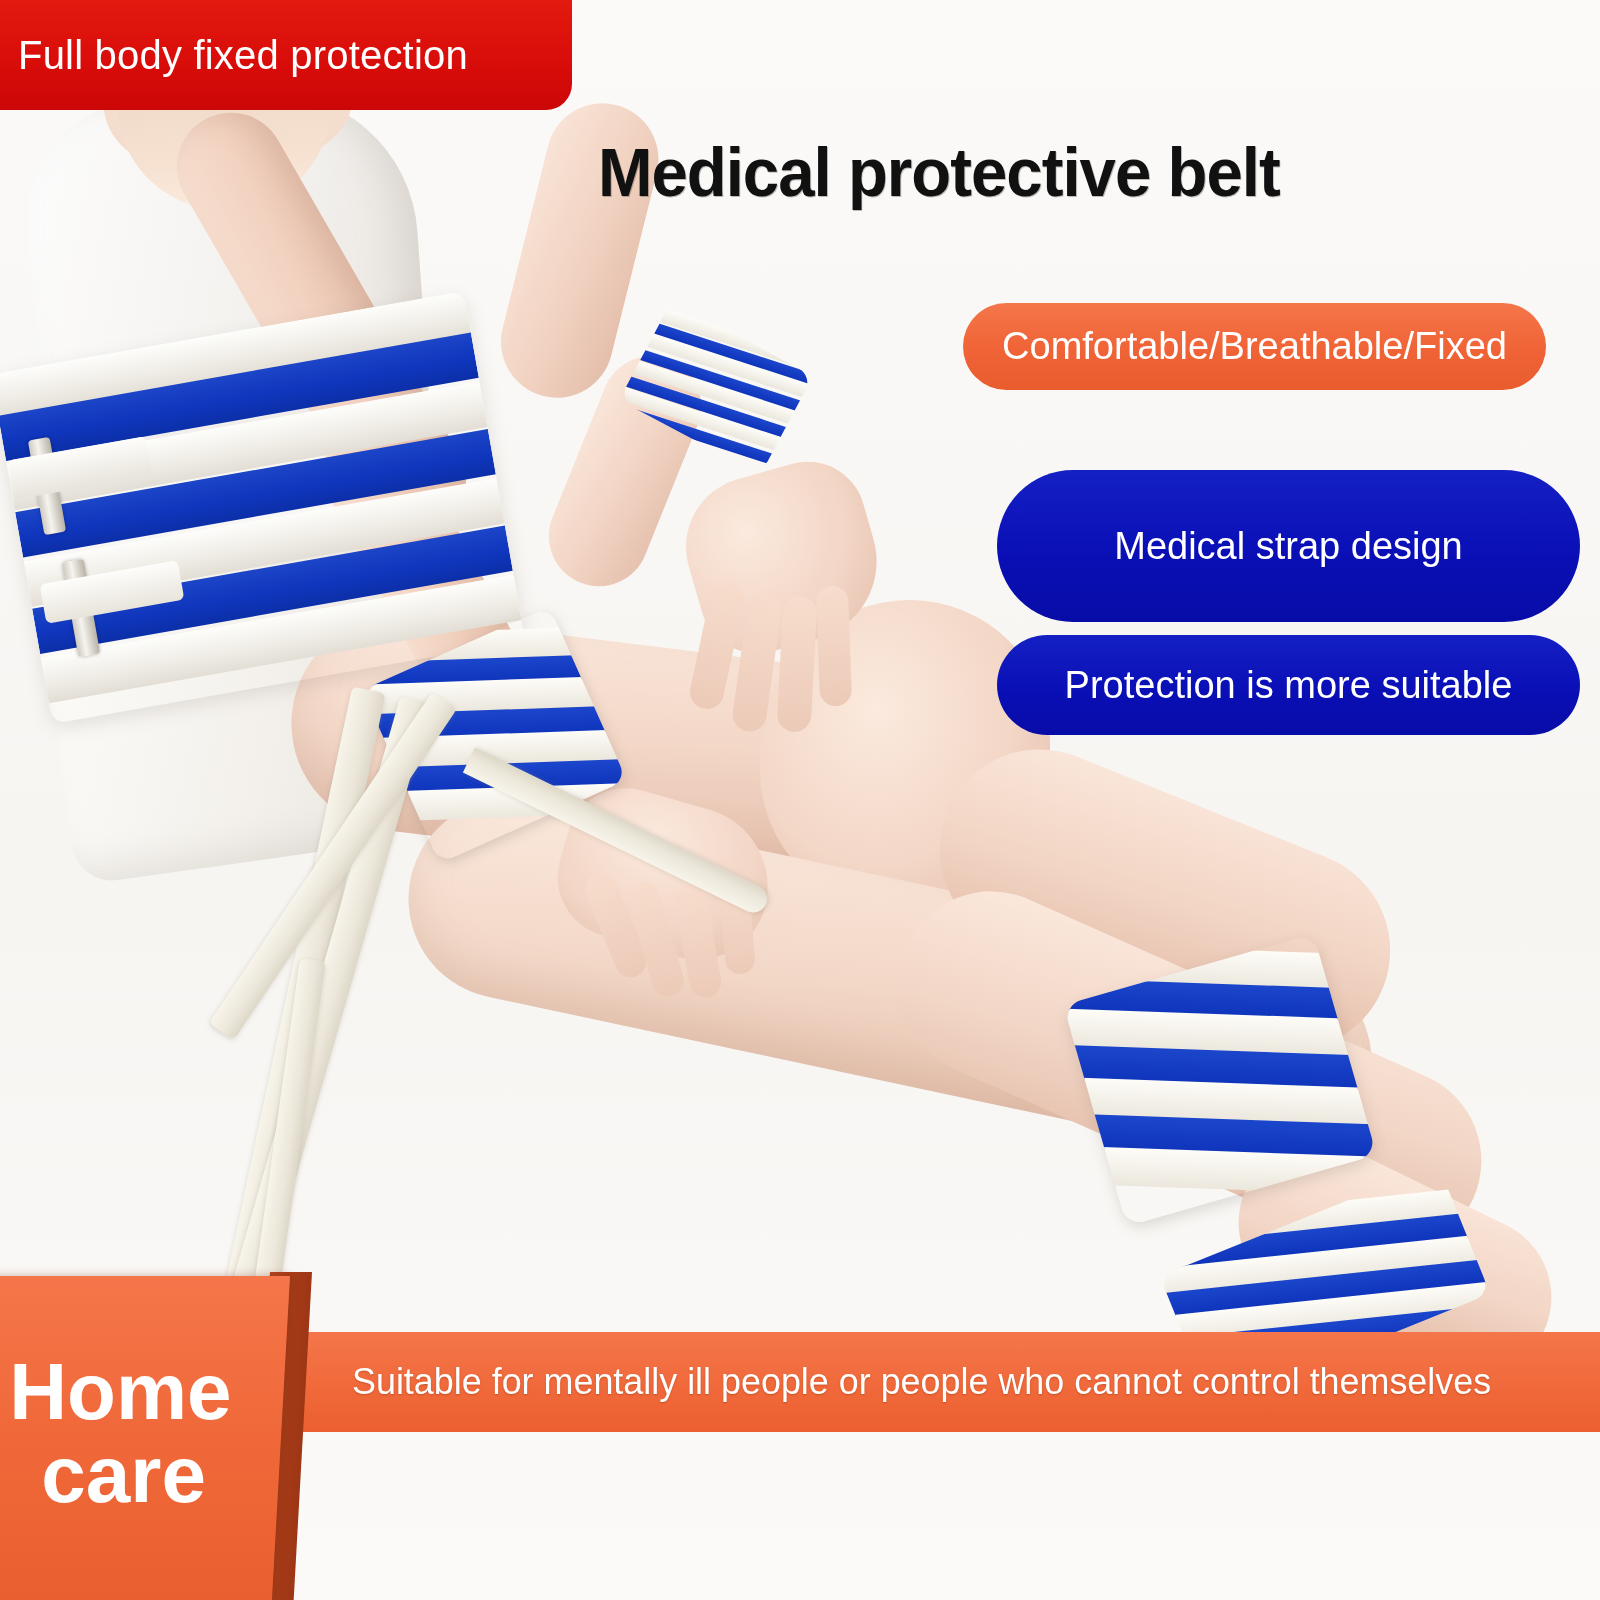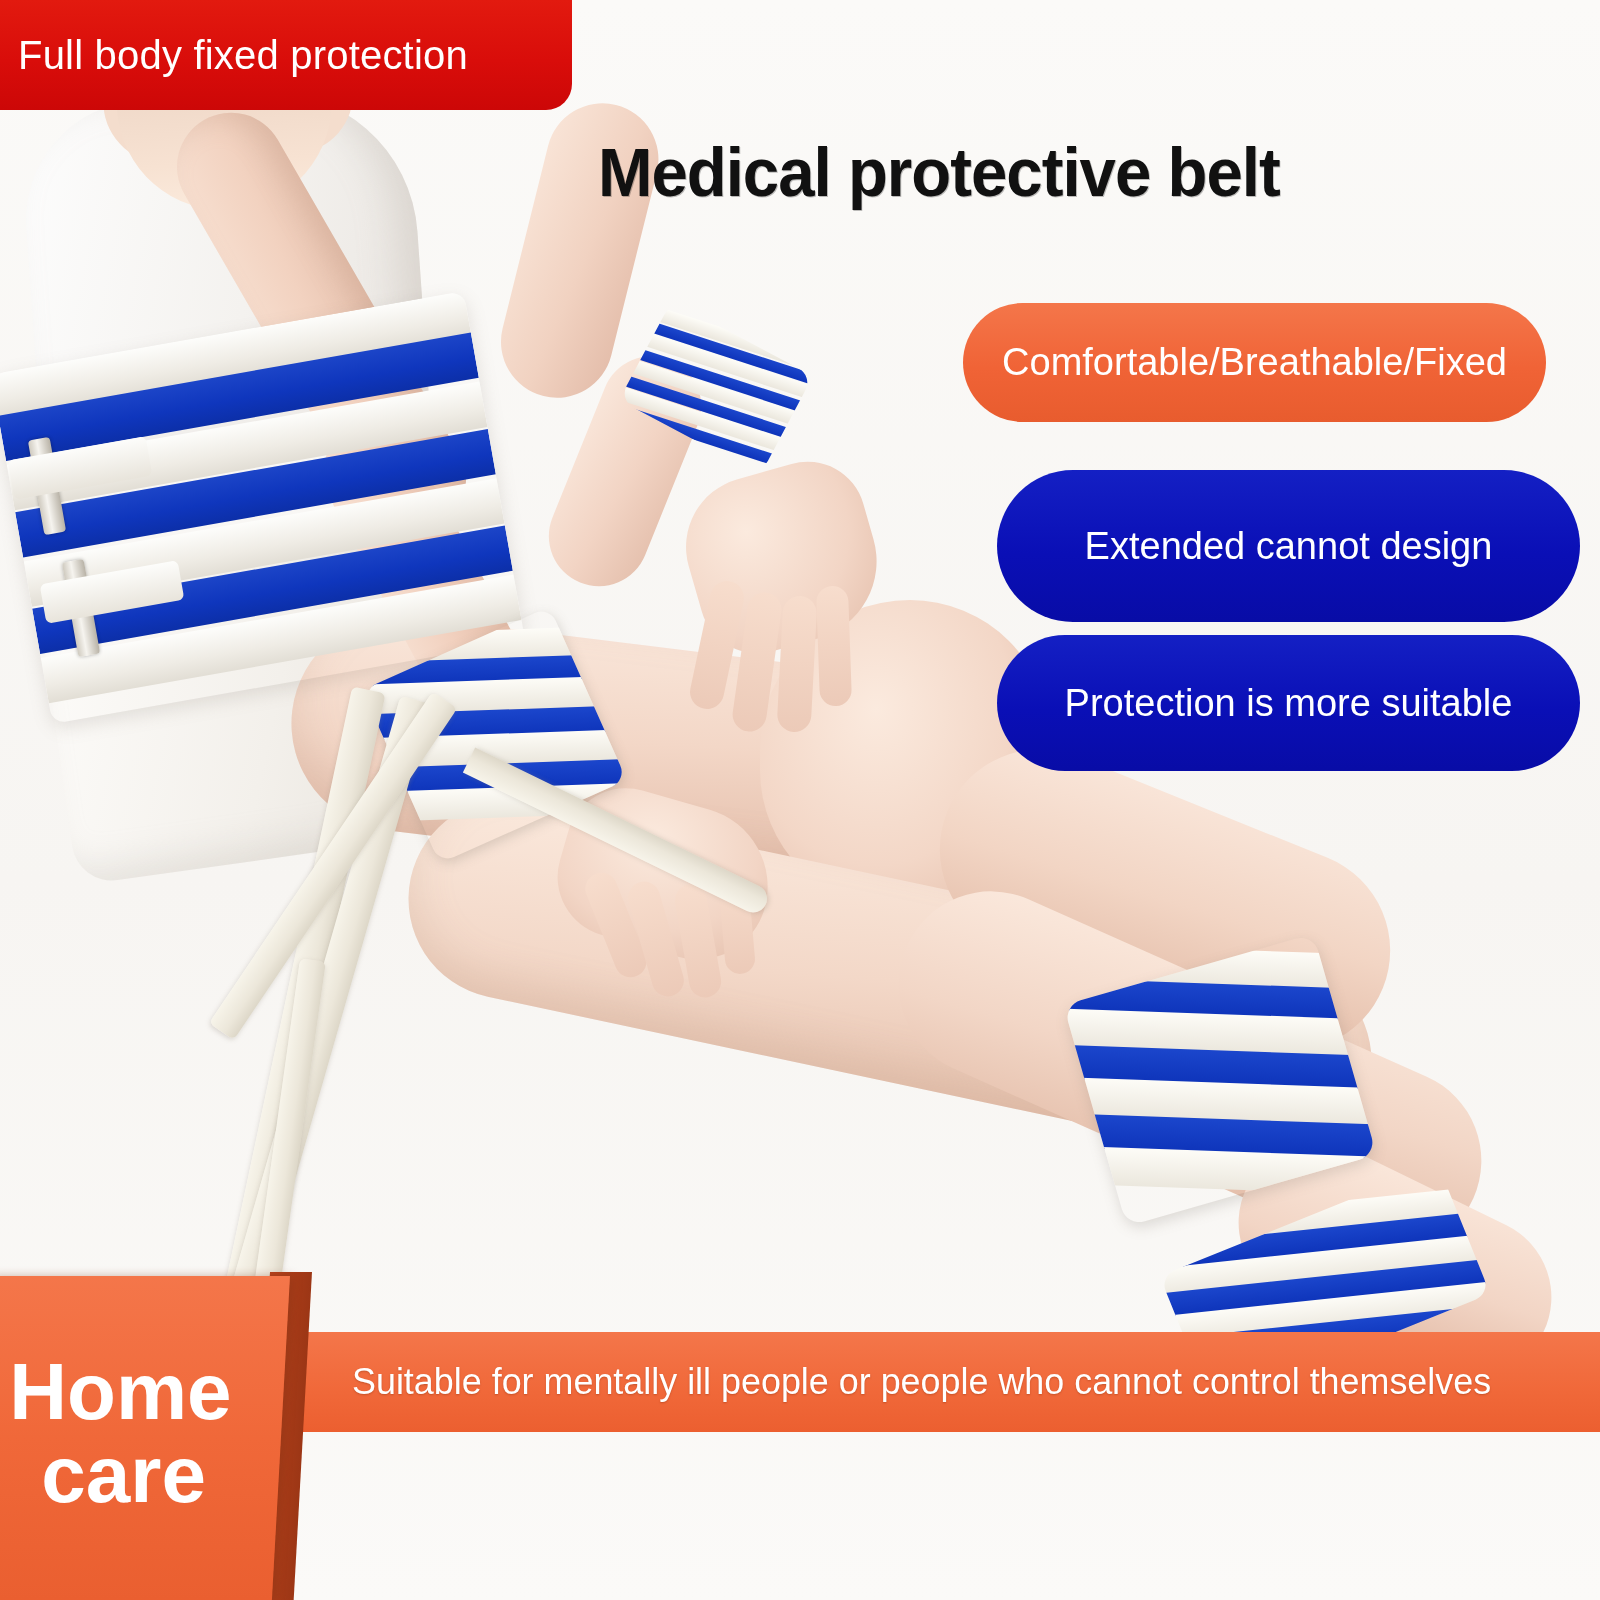--- a/index.html
+++ b/index.html
@@ -127,27 +127,27 @@
         padding-left:32px;box-sizing:border-box;z-index:20;}
   .red-banner span{color:#fff;font-size:40px;letter-spacing:.2px;}
 
   .title{position:absolute;left:598px;top:133px;z-index:20;
         font-size:68px;font-weight:bold;color:#111;
         letter-spacing:-1px;transform:scaleX(.96);transform-origin:left center;
         text-shadow:1px 1px 0 rgba(0,0,0,.25);white-space:nowrap;}
 
   .pill{position:absolute;z-index:20;border-radius:999px;display:flex;
         align-items:center;justify-content:center;color:#fff;}
-  .pill.orange{left:963px;top:303px;width:583px;height:119px;
+  .pill.orange{left:963px;top:303px;width:583px;height:87px;
         background:linear-gradient(180deg,#f4764a 0%,#f06336 55%,#e85c2e 100%);
         font-size:38px;}
   .pill.blue{background:linear-gradient(180deg,#1420c4 0%,#0a0fb6 55%,#080ca6 100%);
         font-size:38px;}
   .pill.b1{left:997px;top:470px;width:583px;height:152px;}
-  .pill.b2{left:997px;top:635px;width:583px;height:136px;}
+  .pill.b2{left:997px;top:635px;width:583px;height:100px;}
 
   
   .strip-orange{position:absolute;left:0;top:1332px;width:1600px;height:100px;
         background:linear-gradient(180deg,#f4764a 0%,#f06839 60%,#ec5f30 100%);z-index:18;}
   .strip-orange span{position:absolute;left:352px;top:50%;transform:translateY(-50%) scaleX(.97);
         transform-origin:left center;color:#fff;font-size:37px;white-space:nowrap;
         text-shadow:0 1px 2px rgba(120,40,10,.35);}
 
   .strip-blue{position:absolute;left:0;top:1432px;width:1600px;height:168px;
         background:linear-gradient(180deg,#151fc6 0%,#0a10b6 55%,#080ca4 100%);z-index:18;}
@@ -269,21 +269,21 @@
   <div class="red-banner">
     <span>Full body fixed protection</span>
   </div>
 
   <div class="title">Medical protective belt</div>
 
   <div class="pill orange">
     <span>Comfortable/Breathable/Fixed</span>
   </div>
   <div class="pill blue b1">
-    <span>Extended cannot design</span>
+    <span>Medical strap design</span>
   </div>
   <div class="pill blue b2">
     <span>Protection is more suitable</span>
   </div>
 
   <div class="strip-orange">
     <span>Suitable for mentally ill people or people who cannot control themselves</span>
   </div>
 
 

